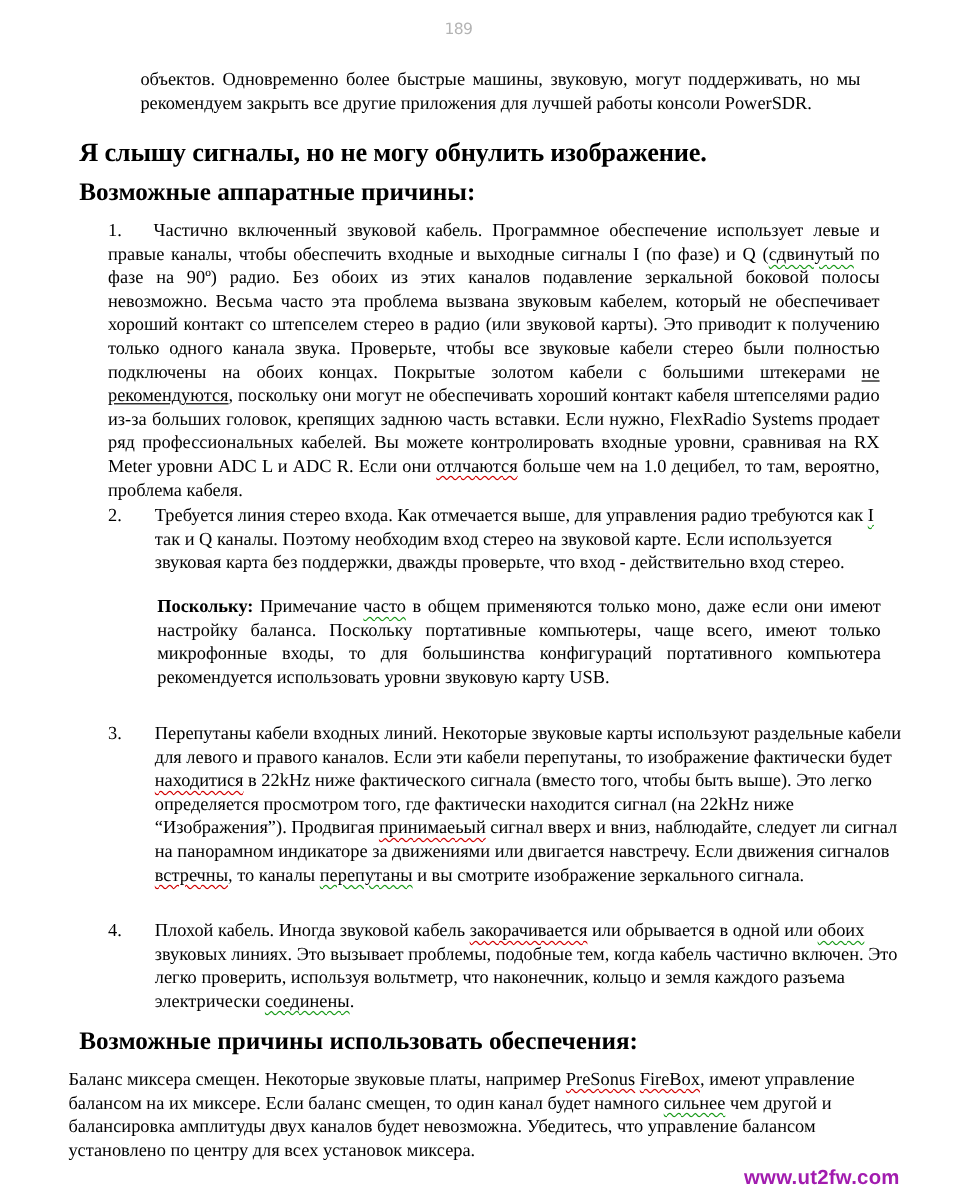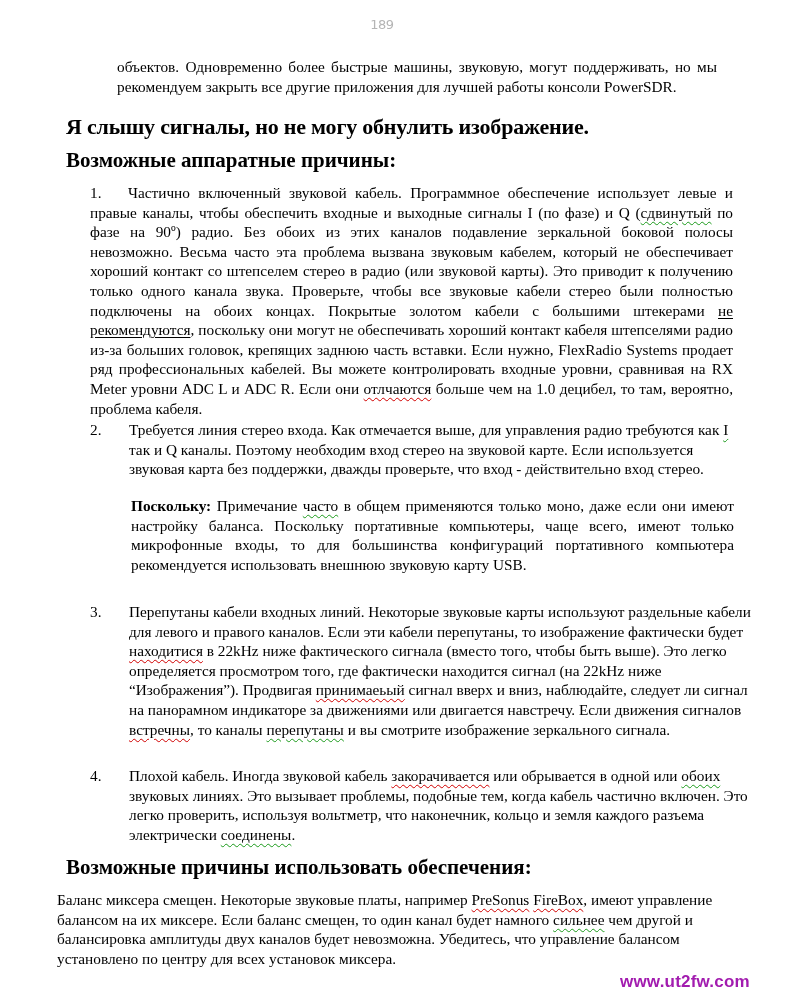--- a/index.html
+++ b/index.html
@@ -59,21 +59,21 @@
 
 <div class="item item1">
   <div class="txt"><span style="position:absolute;left:0;text-indent:0;">1.</span><span>Частично включенный звуковой кабель. Программное обеспечение использует левые и правые каналы, чтобы обеспечить входные и выходные сигналы I (по фазе) и Q (</span><span class="squig-green">сдвинутый</span><span> по фазе на 90º) радио. Без обоих из этих каналов подавление зеркальной боковой полосы невозможно. Весьма часто эта проблема вызвана звуковым кабелем, который не обеспечивает хороший контакт со штепселем стерео в радио (или звуковой карты). Это приводит к получению только одного канала звука. Проверьте, чтобы все звуковые кабели стерео были полностью подключены на обоих концах. Покрытые золотом кабели с большими штекерами </span><span class="ul">не рекомендуются</span><span>, поскольку они могут не обеспечивать хороший контакт  кабеля штепселями радио из-за больших головок, крепящих заднюю часть вставки. Если нужно, FlexRadio Systems продает ряд профессиональных кабелей. Вы можете контролировать входные уровни, сравнивая на RX Meter уровни ADC L и ADC R. Если они </span><span class="squig-red">отлчаются</span><span> больше чем на 1.0 децибел, то там, вероятно, проблема кабеля.</span></div>
 </div>
 
 <div class="item item2">
   <span class="num">2.</span>
   <div class="txt"><span>Требуется линия стерео входа. Как отмечается выше, для управления радио требуются как </span><span class="squig-green">I</span><span> так и Q каналы. Поэтому необходим вход стерео на звуковой карте. Если используется звуковая карта без поддержки, дважды проверьте, что вход - действительно вход стерео.</span></div>
 </div>
 
-<div class="para note justify"><b>Поскольку:</b><span> Примечание </span><span class="squig-green">часто</span><span> в общем применяются только моно, даже если они имеют настройку баланса. Поскольку портативные компьютеры,  чаще всего,    имеют только микрофонные входы, то для большинства конфигураций портативного компьютера рекомендуется использовать внешнюю звуковую карту USB.</span></div>
+<div class="para note justify"><b>Поскольку:</b><span> Примечание </span><span class="squig-green">часто</span><span> в общем применяются только моно, даже если они имеют настройку баланса. Поскольку портативные компьютеры,  чаще всего,    имеют только микрофонные входы, то для большинства конфигураций портативного компьютера рекомендуется использовать уровни звуковую карту USB.</span></div>
 
 <div class="item item3">
   <span class="num">3.</span>
   <div class="txt"><span>Перепутаны кабели входных линий. Некоторые звуковые карты используют раздельные кабели для левого и правого каналов. Если эти кабели перепутаны, то изображение фактически будет </span><span class="squig-red">находитися</span><span> в 22kHz ниже фактического сигнала (вместо того, чтобы быть выше). Это легко определяется просмотром того, где фактически находится сигнал (на 22kHz ниже “Изображения”).  Продвигая </span><span class="squig-red">принимаеьый</span><span>  сигнал  вверх  и  вниз,  наблюдайте, следует  ли сигнал  на  панорамном индикаторе  за  движениями  или  двигается  навстречу. Если движения сигналов </span><span class="squig-red">встречны</span><span>, то  каналы </span><span class="squig-green">перепутаны</span><span> и вы смотрите изображение зеркального сигнала.</span></div>
 </div>
 
 <div class="item item4">
   <span class="num">4.</span>
   <div class="txt"><span>Плохой кабель. Иногда звуковой кабель  </span><span class="squig-red">закорачивается</span><span> или обрывается в одной или </span><span class="squig-green">обоих</span><span> звуковых линиях. Это вызывает проблемы, подобные тем, когда  кабель частично включен. Это легко проверить, используя вольтметр, что наконечник, кольцо и земля каждого разъема электрически </span><span class="squig-green">соединены</span><span>.</span></div>
 </div>

